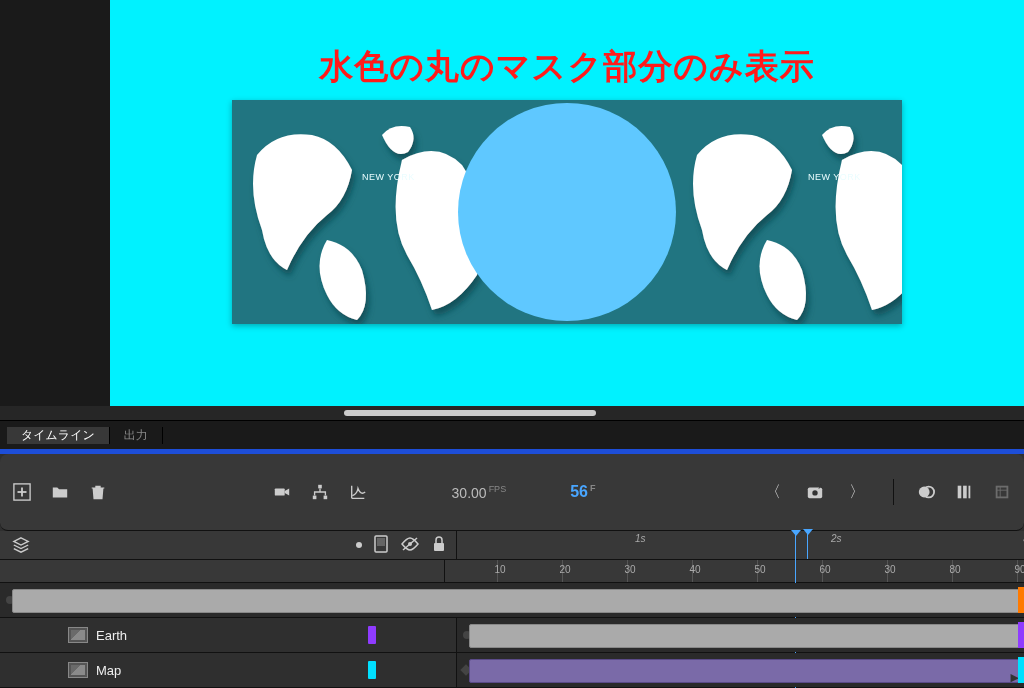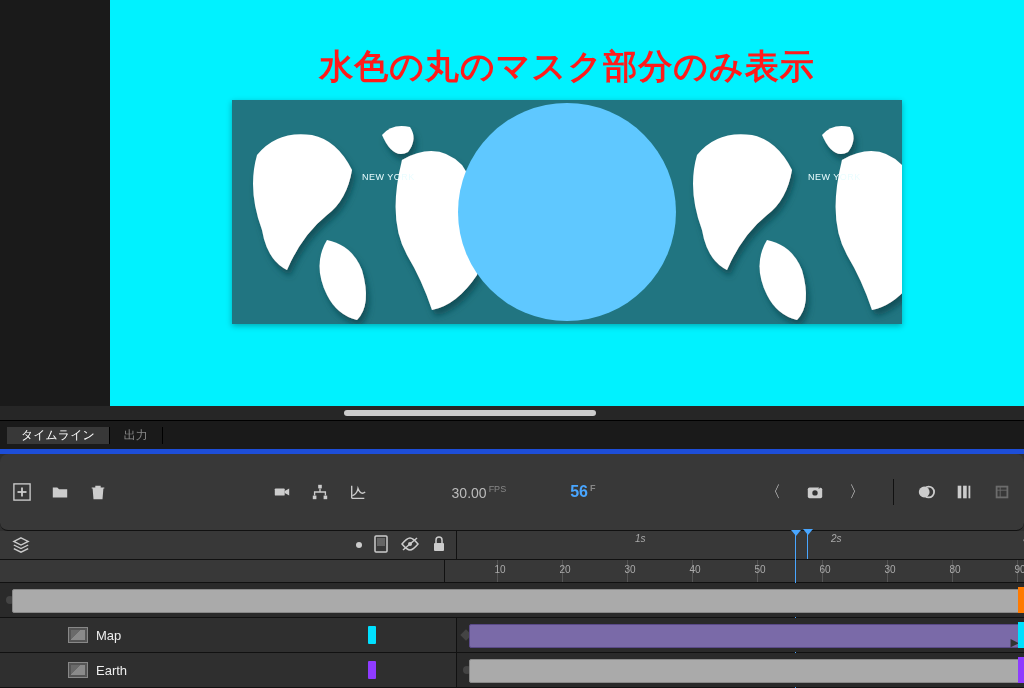--- a/index.html
+++ b/index.html
@@ -274,42 +274,42 @@
         <div class="kf-dot" style="left:6px"></div>
         <div class="clip" style="left:12px;right:2px"></div>
         <div class="clip-edge" style="right:0;background:#ff7a00"></div>
       </div>
     </div>
 
     <div class="layer child">
       <div class="layercol">
         <div class="layer-name">
           <span class="layer-thumb img"></span>
+          <span>Earth</span>
+        </div>
+        <div class="layer-ind" style="background:#8f3bff"></div>
+      </div>
+      <div class="track">
+        <div class="kf-dot" style="left:6px"></div>
+        <div class="clip" style="left:12px;right:2px"></div>
+        <div class="clip-edge" style="right:0;background:#8f3bff"></div>
+      </div>
+    </div>
+
+    <div class="layer child">
+      <div class="layercol">
+        <div class="layer-name">
+          <span class="layer-thumb img"></span>
           <span>Map</span>
         </div>
         <div class="layer-ind" style="background:#00e0ff"></div>
       </div>
       <div class="track">
         <div class="kf-diamond" style="left:5px"></div>
         <div class="clip purple" style="left:12px;right:2px">
           <span class="arrow">▶</span>
         </div>
         <div class="clip-edge" style="right:0;background:#00e0ff"></div>
       </div>
     </div>
 
-    <div class="layer child">
-      <div class="layercol">
-        <div class="layer-name">
-          <span class="layer-thumb img"></span>
-          <span>Earth</span>
-        </div>
-        <div class="layer-ind" style="background:#8f3bff"></div>
-      </div>
-      <div class="track">
-        <div class="kf-dot" style="left:6px"></div>
-        <div class="clip" style="left:12px;right:2px"></div>
-        <div class="clip-edge" style="right:0;background:#8f3bff"></div>
-      </div>
-    </div>
-
   </div>
 </div>
 
 </body></html>

